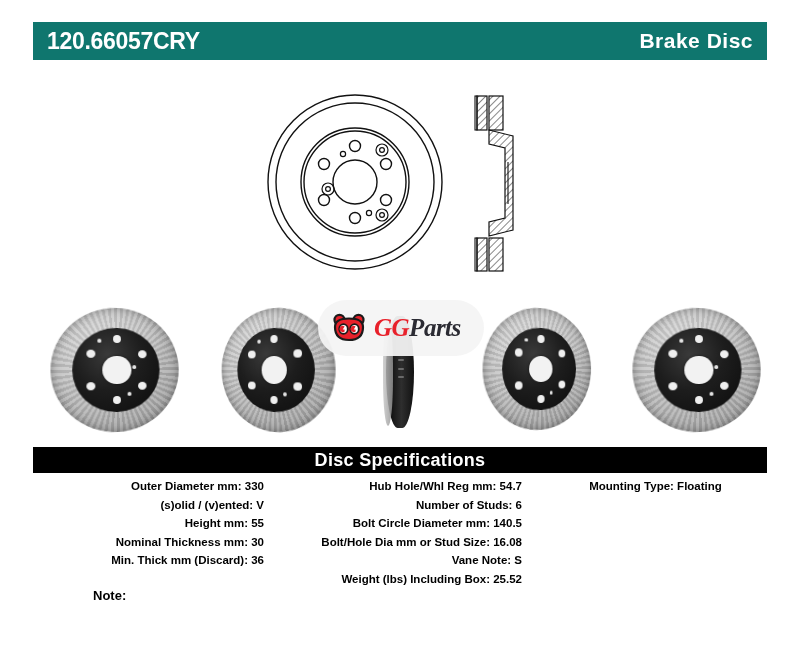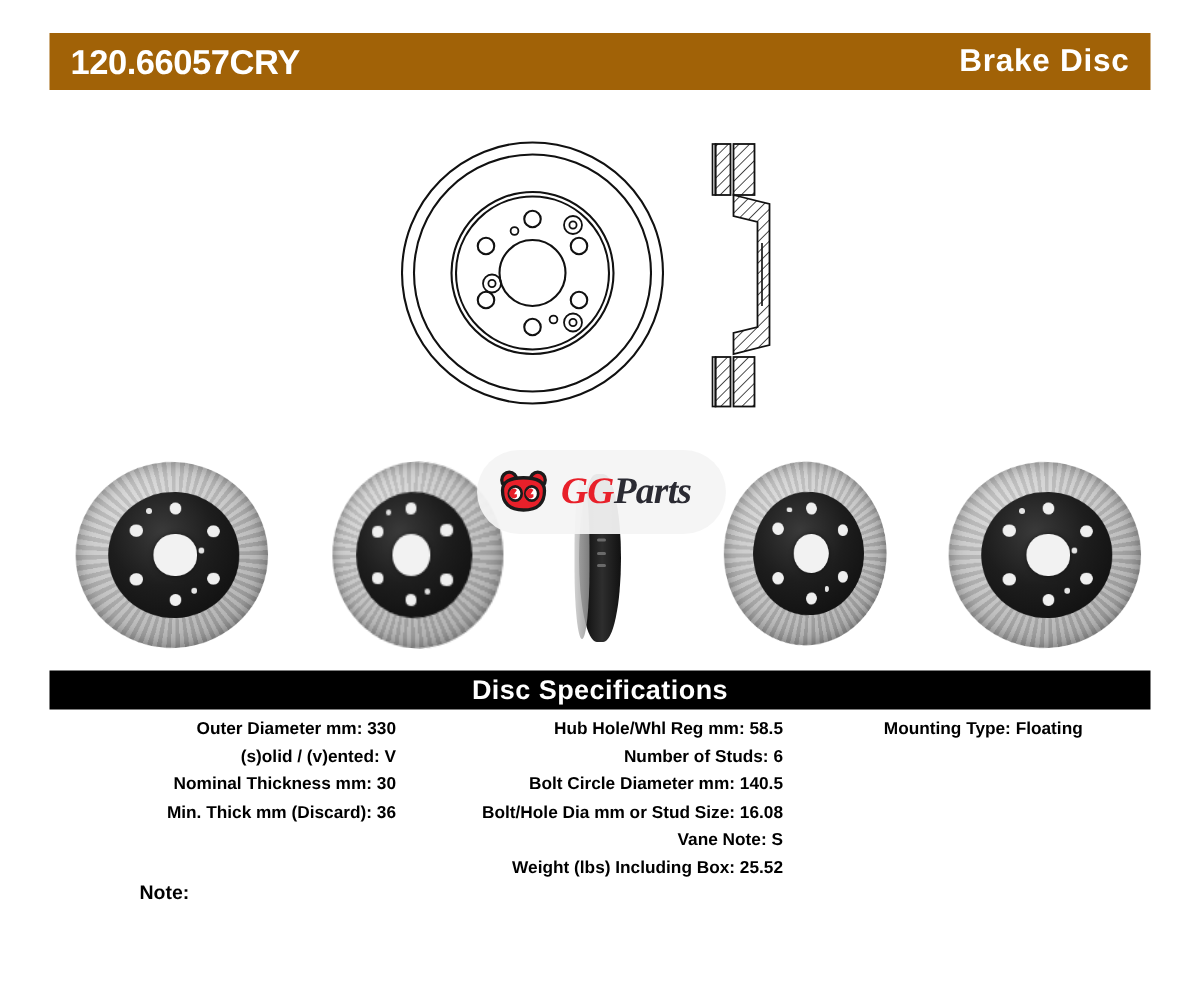--- a/index.html
+++ b/index.html
@@ -16,21 +16,21 @@
     overflow: hidden;
   }
 
   
   .header-bar {
     position: absolute;
     left: 33px;
     top: 22px;
     width: 734px;
     height: 38px;
-    background: #a16207;
+    background: #0f766e;
     display: flex;
     align-items: center;
     justify-content: space-between;
     box-sizing: border-box;
     padding: 0 14px;
   }
   .header-part-number {
     color: #ffffff;
     font-size: 23px;
     font-weight: bold;
@@ -404,25 +404,26 @@
 </div>
 
 <div class="spec-banner">
   <span class="spec-banner-title">Disc Specifications</span>
 </div>
 
 <div class="spec-columns">
   <div class="spec-col spec-col-1">
     <div class="spec-line">Outer Diameter mm: 330</div>
     <div class="spec-line">(s)olid / (v)ented: V</div>
+    <div class="spec-line">Height mm: 55</div>
     <div class="spec-line">Nominal Thickness mm: 30</div>
     <div class="spec-line">Min. Thick mm (Discard): 36</div>
   </div>
   <div class="spec-col spec-col-2">
-    <div class="spec-line">Hub Hole/Whl Reg mm: 58.5</div>
+    <div class="spec-line">Hub Hole/Whl Reg mm: 54.7</div>
     <div class="spec-line">Number of Studs: 6</div>
     <div class="spec-line">Bolt Circle Diameter mm: 140.5</div>
     <div class="spec-line">Bolt/Hole Dia mm or Stud Size: 16.08</div>
     <div class="spec-line">Vane Note: S</div>
     <div class="spec-line">Weight (lbs) Including Box: 25.52</div>
   </div>
   <div class="spec-col spec-col-3">
     <div class="spec-line">Mounting Type: Floating</div>
   </div>
 </div>

